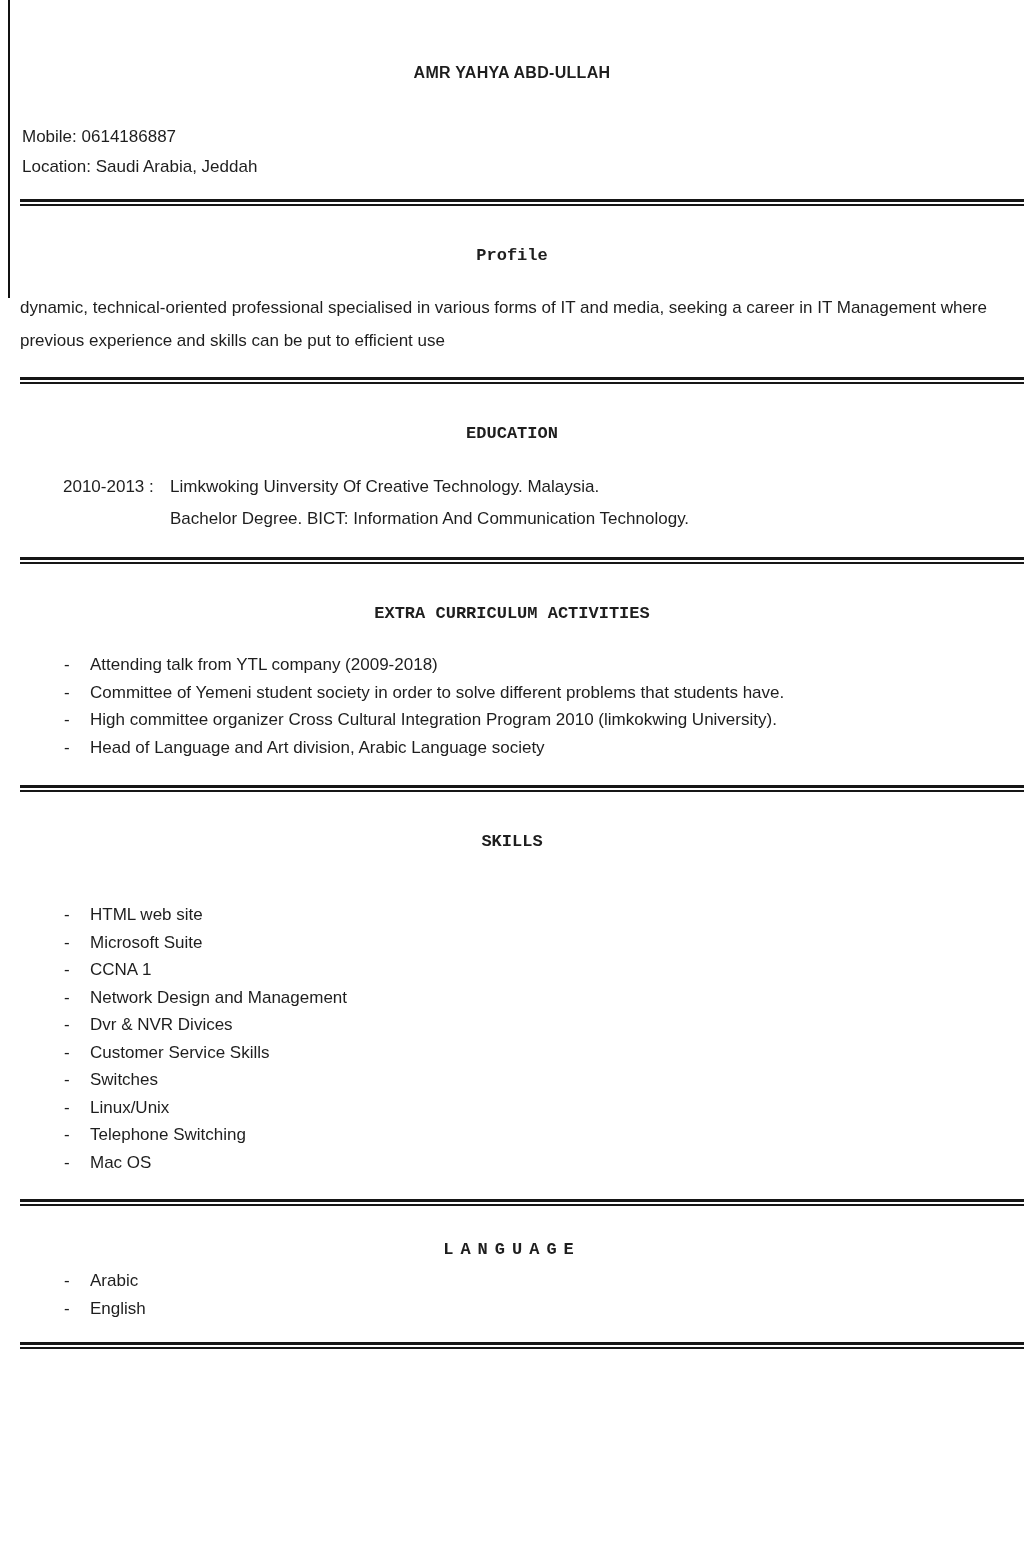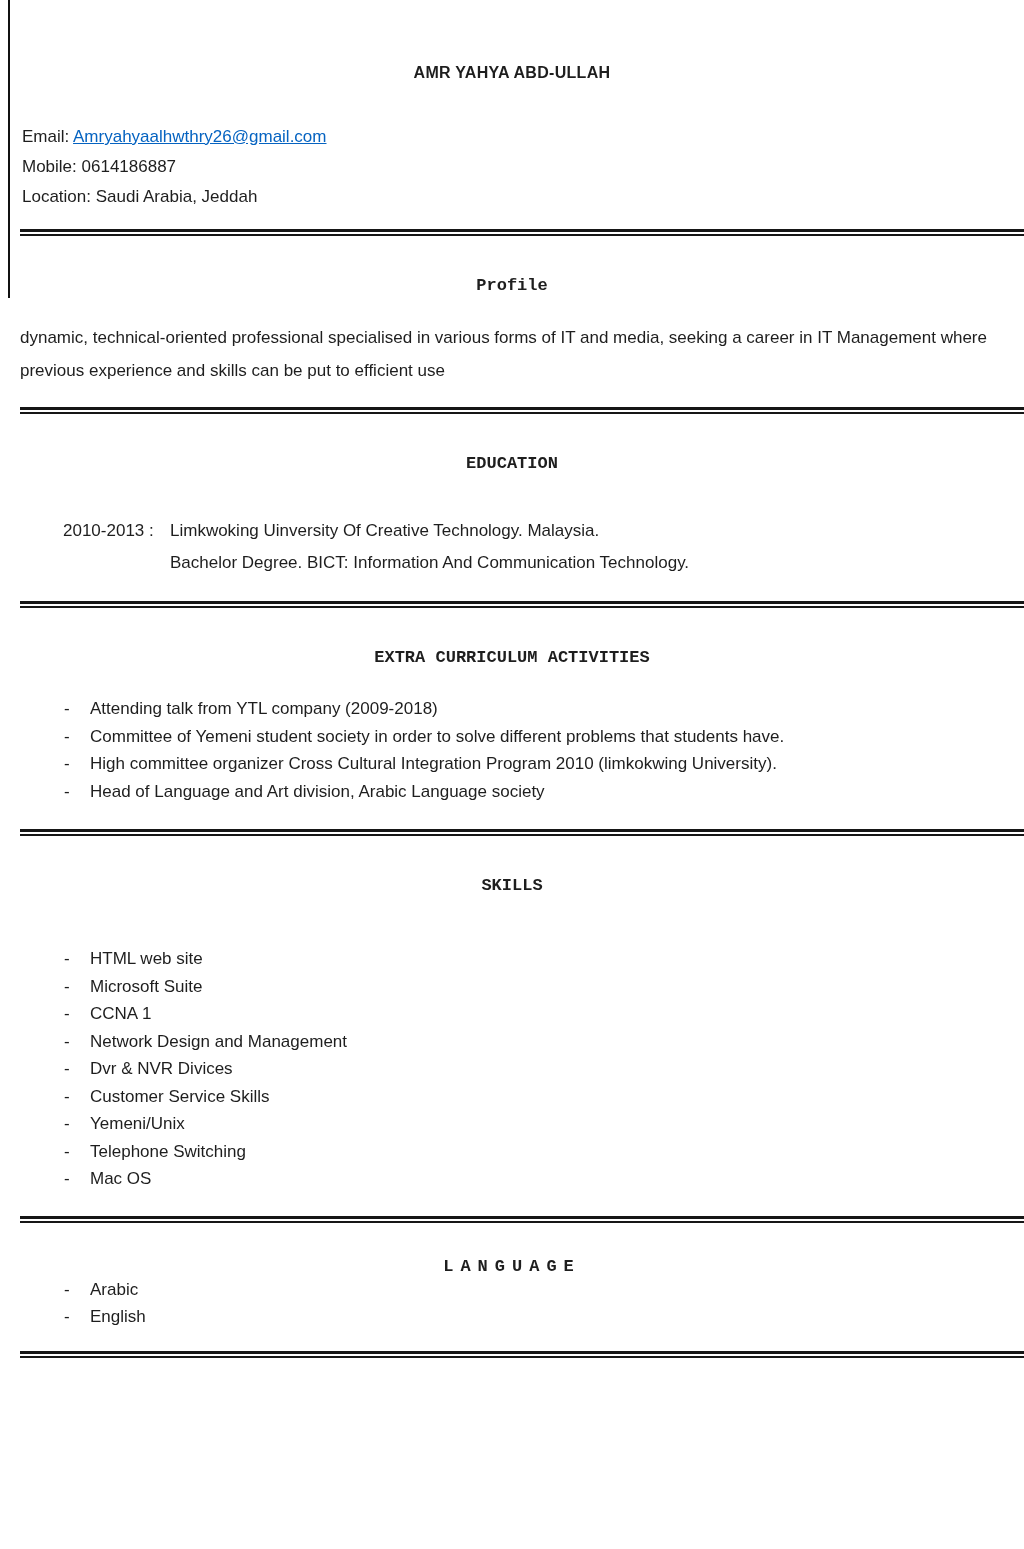--- a/index.html
+++ b/index.html
@@ -59,21 +59,21 @@
     margin-bottom: 0;
     font-family: Liberation Mono, monospace;
   }
   .profile-text {
     margin: 26px 14px 0 20px;
     line-height: 33px;
   }
   .rule-2 { margin-top: 20px; }
   .education-block {
     position: relative;
-    margin-top: 42px;
+    margin-top: 28px;
     line-height: 32px;
   }
   .education-period {
     position: absolute;
     left: 63px;
     top: 0;
   }
   .education-lines {
     margin-left: 170px;
   }
@@ -96,35 +96,34 @@
   .rule-4 { margin-top: 24px; }
   .skills-list {
     margin-top: 50px;
   }
   .rule-5 { margin-top: 23px; }
   .language-heading {
     letter-spacing: 7px;
     margin-top: 34px;
   }
   .language-list {
-    margin-top: 0;
+    margin-top: 8px;
     }
   .rule-6 { margin-top: 20px; }
 </style>
 </head>
 <body>
 
 <div class="page-edge-left"></div>
 
 <div class="doc">
 
   <div class="doc-title">AMR YAHYA ABD-ULLAH</div>
 
   <div class="contact">
-    <div><span>Email: </span><a href="#">Amryahyaalhwthry26@gmail.com</a></div>
     <div><span>Mobile: </span><span>0614186887</span></div>
     <div><span>Location: </span><span>Saudi Arabia, Jeddah</span></div>
   </div>
 
   <div class="rule rule-1"></div>
 
   <div class="section-heading">Profile</div>
   <p class="profile-text">dynamic, technical-oriented professional specialised in various forms of IT and media, seeking a career in IT Management where previous experience and skills can be put to efficient use</p>
 
   <div class="rule rule-2"></div>
@@ -151,21 +150,22 @@
   <div class="rule rule-4"></div>
 
   <div class="section-heading">SKILLS</div>
   <ul class="dash-list skills-list">
     <li>HTML web site</li>
     <li>Microsoft Suite</li>
     <li>CCNA 1</li>
     <li>Network Design and Management</li>
     <li>Dvr &amp; NVR Divices</li>
     <li>Customer Service Skills</li>
-    <li>Yemeni/Unix</li>
+    <li>Switches</li>
+    <li>Linux/Unix</li>
     <li>Telephone Switching</li>
     <li>Mac OS</li>
   </ul>
 
   <div class="rule rule-5"></div>
 
   <div class="section-heading language-heading">LANGUAGE</div>
   <ul class="dash-list language-list">
     <li>Arabic</li>
     <li>English</li>

